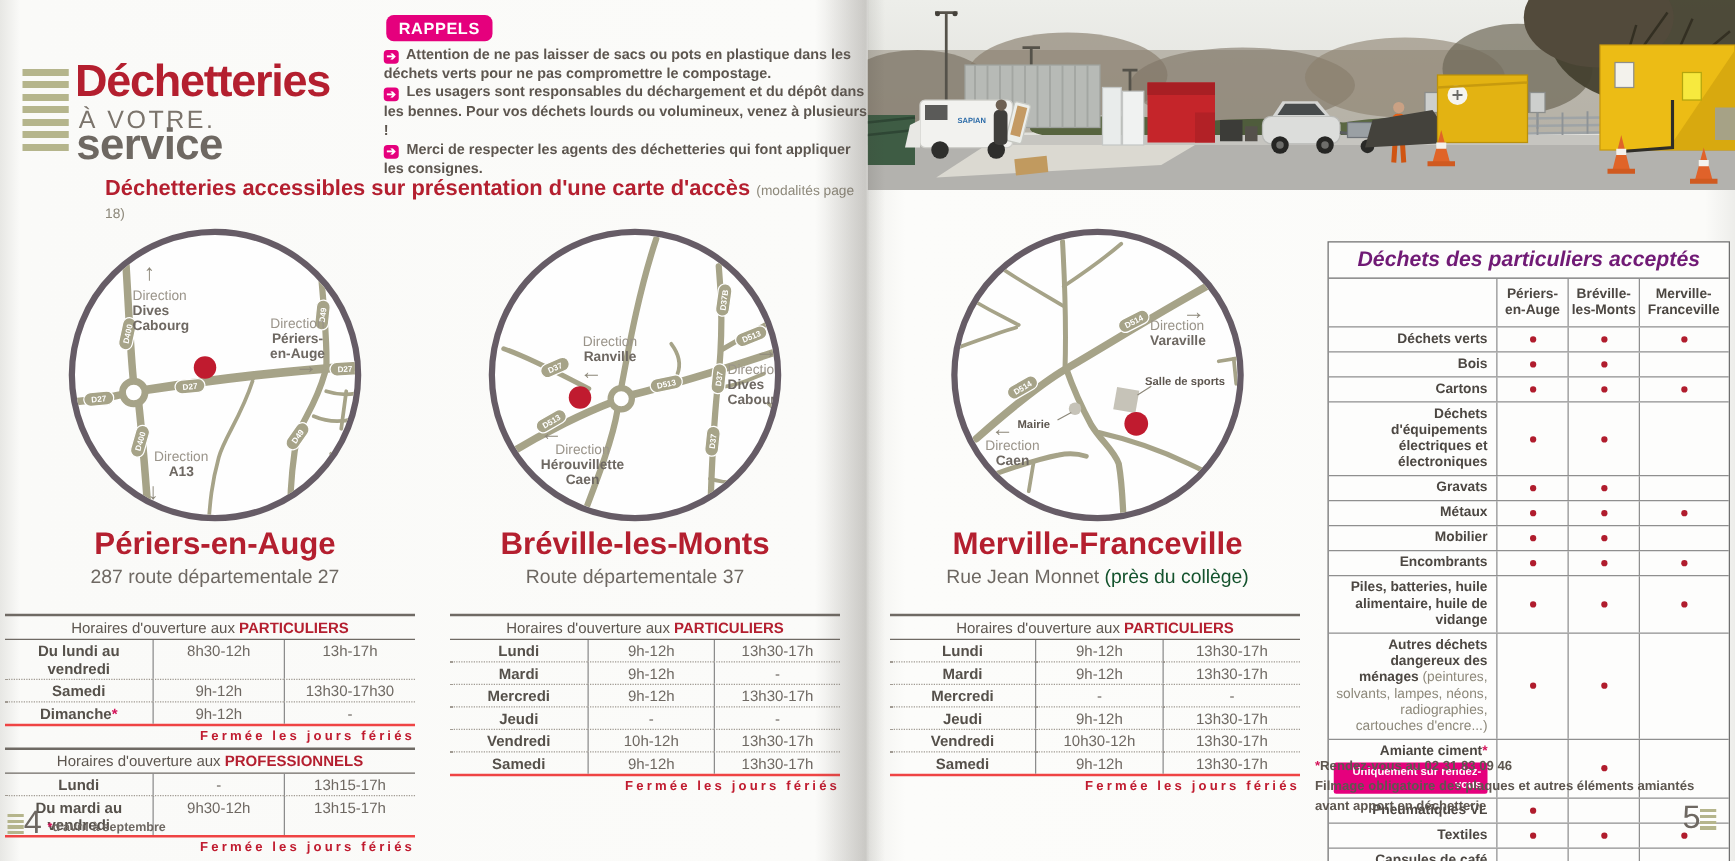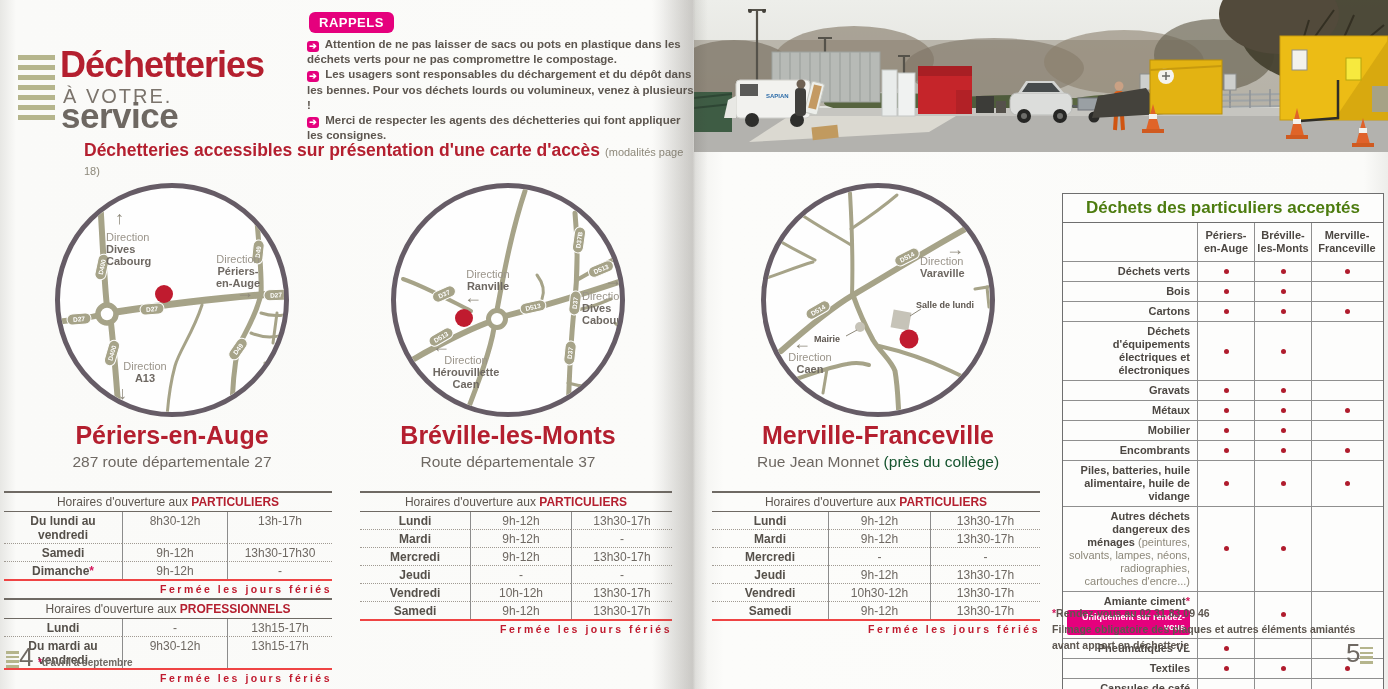--- a/index.html
+++ b/index.html
@@ -59,22 +59,22 @@
   #hours-2 .h-grid { grid-template-columns:116px 102px 110px; }
   .h-cell { font-size:12px; color:#6e6862; text-align:center; padding:2px 0 1px; }
   .h-day  { font-weight:bold; color:#55504a; }
   .h-grid .h-cell:not(.h-day) { border-left:1px solid #8c8c8c; }
   .h-grid .h-cell:nth-child(n+4) { border-top:1.5px dotted #a09a92; }
   .h-closed { text-align:right; font-size:10.5px; font-weight:bold; color:#c01b2f; letter-spacing:2.5px; padding:2px 0 3px; }
   .star { color:#d4145a; font-weight:bold; }
 
   
   .acc-table { position:absolute; left:1062px; top:193px; width:322px; border:1.5px solid #6f6f6f; background:#fdfdfc; }
-  .acc-title { text-align:center; font-size:17px; font-weight:bold; color:#4d7c0f; padding:4px 0;
-               border-bottom:1.5px solid #6f6f6f; }
+  .acc-title { text-align:center; font-size:17px; font-weight:bold; color:#701a75; padding:4px 0;
+               border-bottom:1.5px solid #6f6f6f;font-style:italic; }
   .acc-head, .acc-row { display:grid; grid-template-columns:134px 57px 57px 71px; }
   .acc-head > div { font-size:11px; font-weight:bold; color:#4c4742; text-align:center; white-space:pre-line;
                     padding:6px 0; line-height:1.2; }
   .acc-head > div + div, .acc-row > div + div { border-left:1px solid #8f8f8f; }
   .acc-row { border-top:1px solid #8f8f8f; }
   .acc-label { text-align:right; padding:3px 7px 3px 4px; font-size:11px; line-height:1.18; color:#4c4742; font-weight:600; }
   .acc-note { font-weight:400; color:#8d887a; }
   .acc-badge { display:inline-block; background:#e5007d; color:#fff; font-size:9px; font-weight:bold;
                padding:2px 5px; border-radius:2px; margin-top:2px; }
   .acc-cell { display:flex; align-items:center; justify-content:center; }
@@ -388,21 +388,21 @@
       <circle cx="143" cy="151" r="9.5" fill="#c01b2f"></circle>
     </svg>
     <span class="dir-arrow" style="left:180px;top:51px">→</span>
     <div class="dir" style="left:154px;top:67px;width:64px">
       <span>Direction</span><span class="dest">Varaville</span>
     </div>
     <span class="dir-arrow" style="left:27px;top:145px">←</span>
     <div class="dir" style="left:14px;top:163px;width:60px;text-align:center">
       <span>Direction</span><span class="dest">Caen</span>
     </div>
-    <div class="landmark-label" style="left:150px;top:112px;width:70px">Salle de lundi</div>
+    <div class="landmark-label" style="left:150px;top:112px;width:70px">Salle de sports</div>
     <div class="landmark-label" style="left:48px;top:146px">Mairie</div>
   </div>
 
   <div class="site-name" style="left:22px">Périers-en-Auge</div>
   <div class="site-name" style="left:358px">Bréville-les-Monts</div>
   <div class="site-name" style="left:728px">Merville-Franceville</div>
   <div class="site-address" style="left:22px"><span>287 route départementale 27</span></div>
   <div class="site-address" style="left:358px"><span>Route départementale 37</span></div>
   <div class="site-address" style="left:728px"><span>Rue Jean Monnet</span> <span class="addr-note">(près du collège)</span></div>
 

